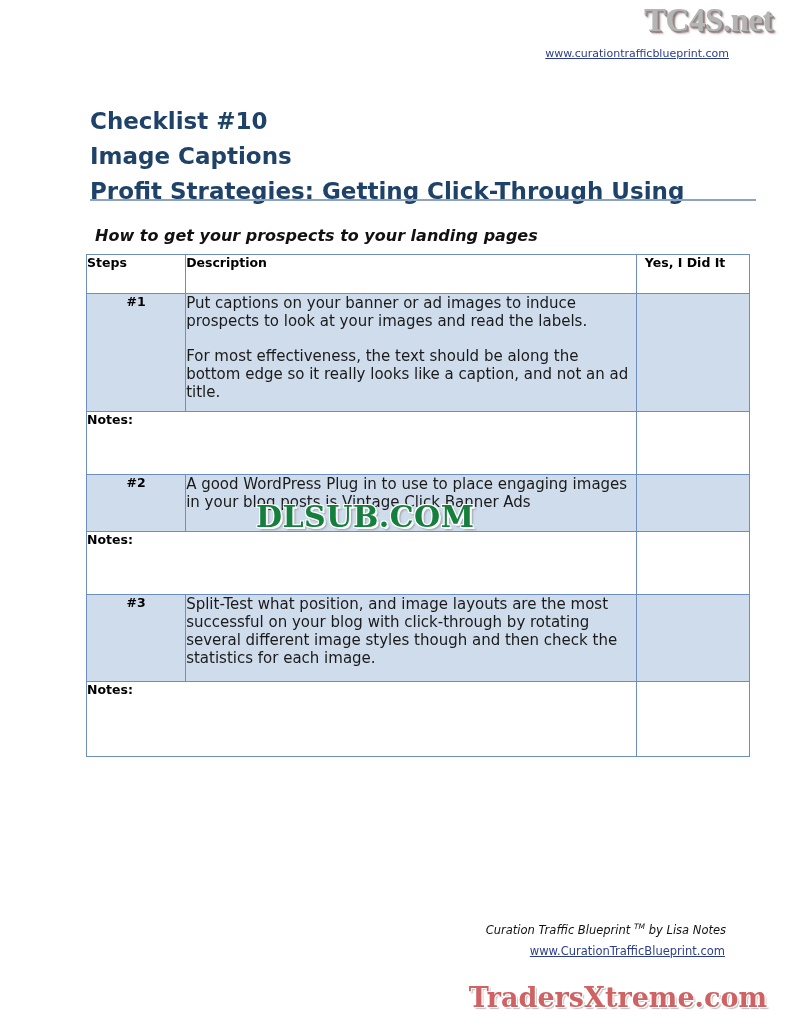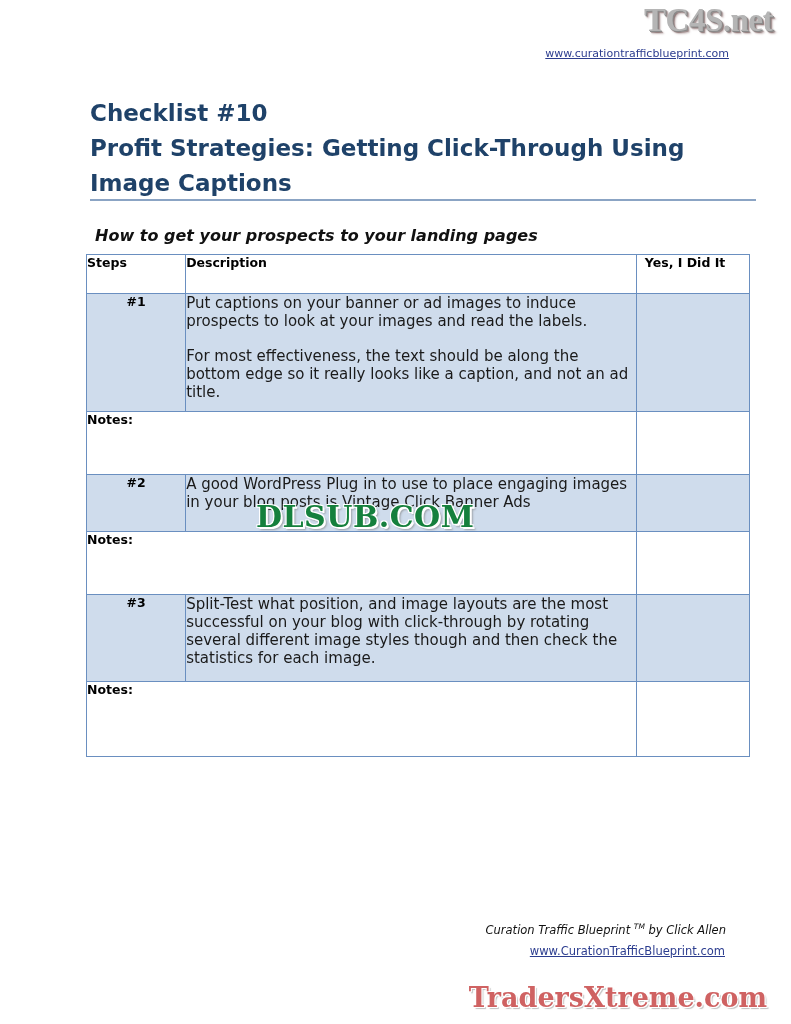--- a/index.html
+++ b/index.html
@@ -45,21 +45,21 @@
     font-size: 11px;
     color: #2c3d8f;
     text-decoration: underline;
     white-space: nowrap;
   }
 
   
   .doc-title {
     position: absolute;
     left: 90px;
-    top: 96px;
+    top: 104px;
     width: 620px;
     font-family: "DejaVu Sans", sans-serif;
     font-weight: bold;
     font-size: 23px;
     line-height: 35px;
     color: #1f4269;
   }
   .doc-title .line { display: block; }
 
   .title-rule {
@@ -226,22 +226,22 @@
 </head>
 <body>
 
 <div class="brand-block">
   <div class="brand-logo">TC4S.net</div>
   <a class="brand-url" href="#">www.curationtrafficblueprint.com</a>
 </div>
 
 <div class="doc-title">
   <span class="line">Checklist #10</span>
+  <span class="line">Image Captions</span>
   <span class="line">Profit Strategies: Getting Click-Through Using</span>
-  <span class="line">Image Captions</span>
 </div>
 <div class="title-rule"></div>
 
 <div class="subtitle">How to get your prospects to your landing pages</div>
 
 <table class="checklist-table">
   <colgroup>
     <col class="col-steps">
     <col class="col-desc">
     <col class="col-yes">
@@ -292,16 +292,16 @@
 
     <tr class="notes-h-c">
       <td class="notes-cell" colspan="2">Notes:</td>
       <td class="notes-yes-cell"></td>
     </tr>
   </tbody>
 </table>
 
 <div class="watermark-mid">DLSUB.COM</div>
 
-<div class="footer-credit"><span>Curation Traffic Blueprint </span><sup>TM</sup><span> by Click Allen</span></div>
+<div class="footer-credit"><span>Curation Traffic Blueprint </span><sup>TM</sup><span> by Lisa Notes</span></div>
 <a class="footer-url" href="#">www.CurationTrafficBlueprint.com</a>
 
 <div class="watermark-bottom">TradersXtreme.com</div>
 
 </body></html>

